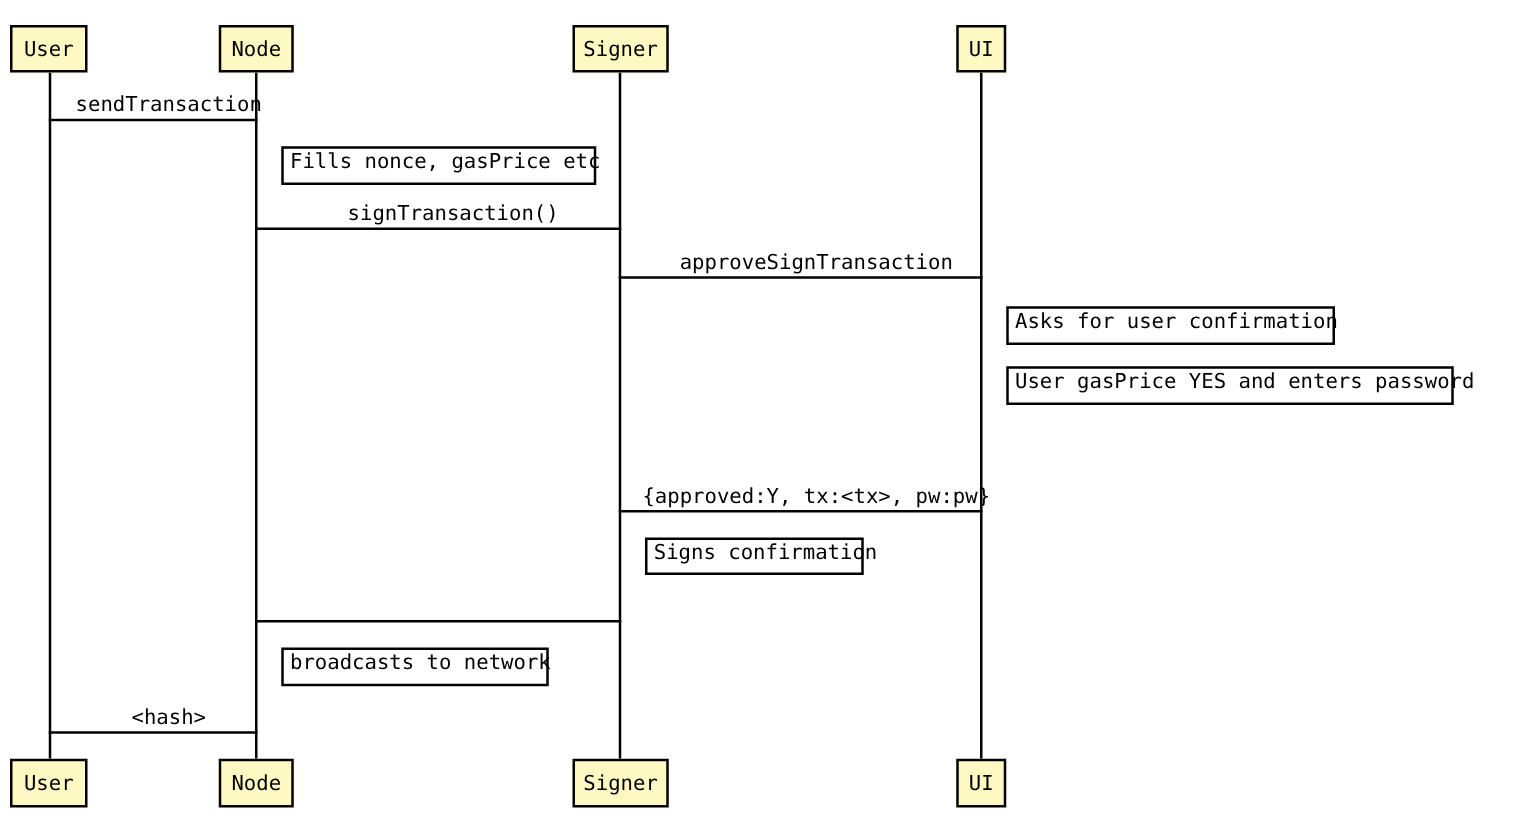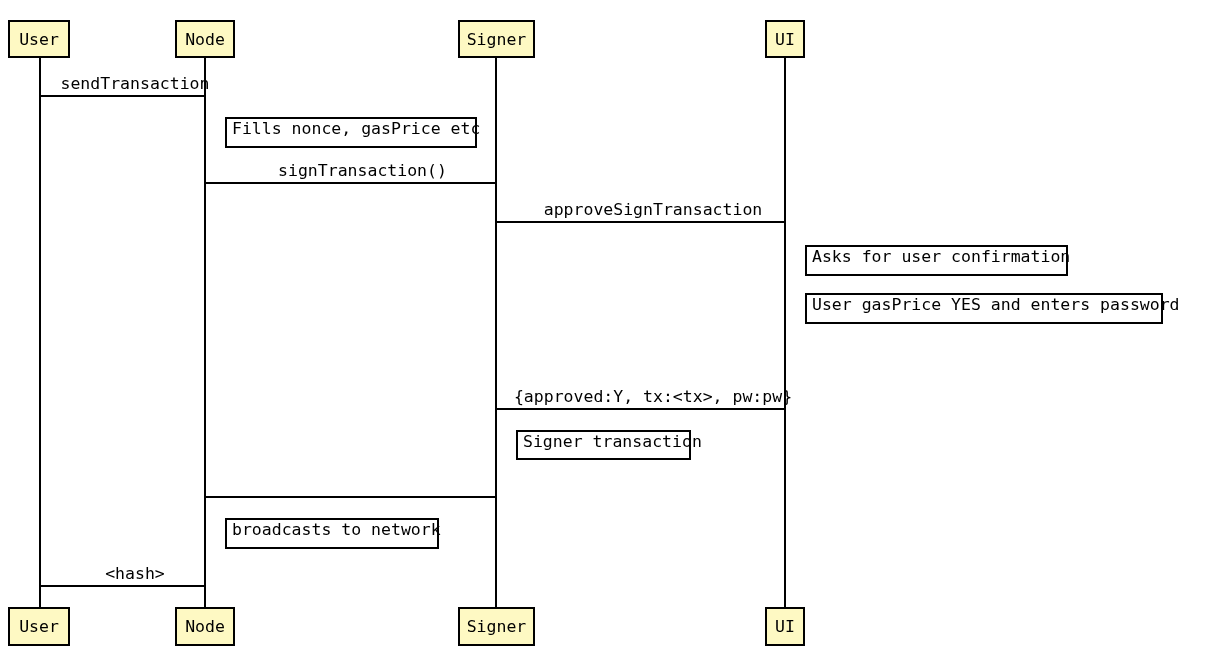--- a/index.html
+++ b/index.html
@@ -102,21 +102,21 @@
       <span>Asks for user confirmation</span>
     </div>
   <div class="note" style="left:805px; top:293px; width:358px; height:31px">
       <span>User gasPrice YES and enters password</span>
     </div>
 
   <div class="msg-label" style="left:496px; top:387px; width:290px">{approved:Y, tx:&lt;tx&gt;, pw:pw}</div>
   <div class="msg-line" style="left:495px; top:408px; width:291px"></div>
 
   <div class="note" style="left:516px; top:430px; width:175px; height:30px">
-      <span>Signer transaction</span>
+      <span>Signs confirmation</span>
     </div>
 
   <div class="msg-line" style="left:204px; top:496px; width:293px"></div>
 
   <div class="note" style="left:225px; top:518px; width:214px; height:31px">
       <span>broadcasts to network</span>
     </div>
 
   <div class="msg-label" style="left:40px; top:564px; width:166px">&lt;hash&gt;</div>
   <div class="msg-line" style="left:39px; top:585px; width:167px"></div>

